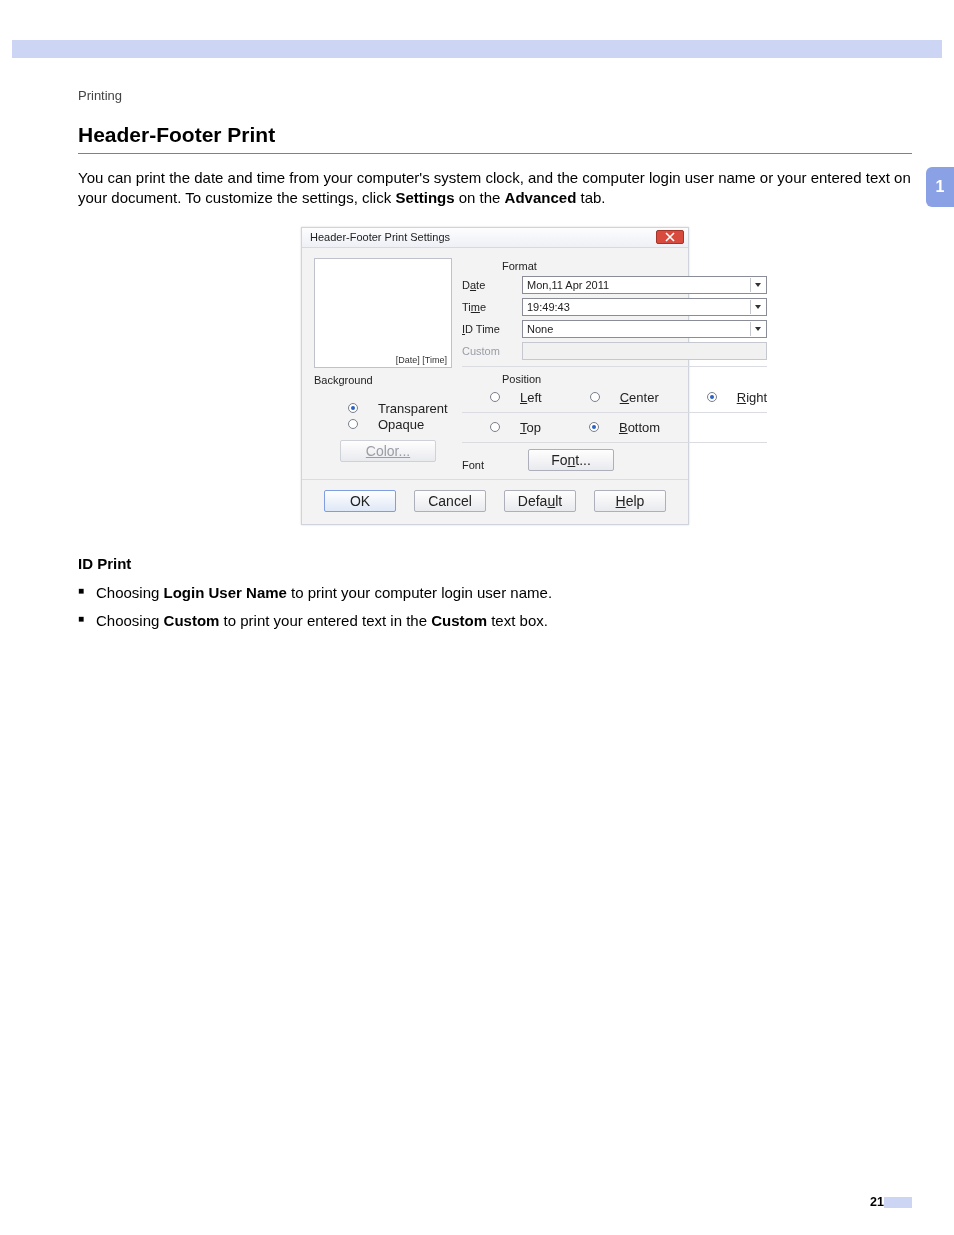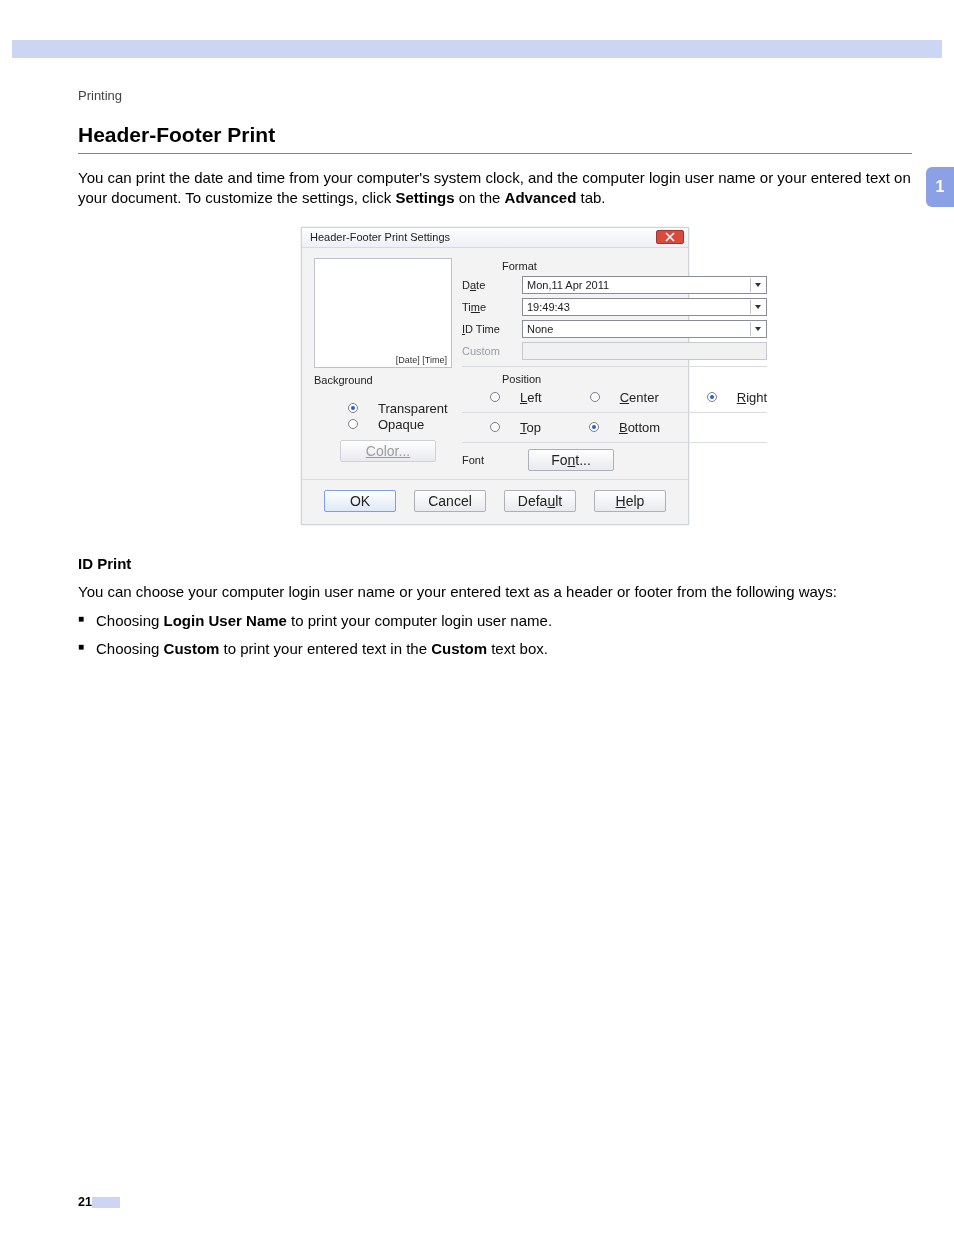--- a/index.html
+++ b/index.html
@@ -64,35 +64,35 @@
   .select { flex:1; height:18px; border:1px solid #8a8d97; background:#fff;
     display:flex; align-items:center; justify-content:space-between; padding:0 2px 0 4px; font-size:11px;text-align:right; }
   .select .arrow { width:14px; height:14px; border-left:1px solid #c5c7ce;
     display:flex; align-items:center; justify-content:center; color:#333; }
   .select .arrow svg { width:8px;height:8px; }
   .textin { flex:1; height:18px; border:1px solid #c6c8cf; background:#fff; }
   .textin.dis { background:#f1f1f1; }
   .pos-grid { display:flex; gap:20px; margin:3px 0 4px 0; }
   .pos-grid .radio-row { margin-left:0; }
   .hr-thin { border:none; border-top:1px solid #dadce2; margin:6px 0; }
-  .font-row { display:flex; align-items:center; gap:26px; margin-top:4px; }
+  .font-row { display:flex; align-items:flex-end; gap:26px; margin-top:4px; }
   .font-row .lbl { width:40px; }
   .font-btn { width:86px; }
   .dlg-buttons { display:flex; justify-content:center; gap:18px;
     border-top:1px solid #dadce2; background:#f3f3f3; padding:10px 0 12px; }
   .dlg-buttons .btn { width:72px; }
   .dlg-buttons .btn.ok { background:linear-gradient(#fefefe,#dfe8f7); border-color:#7f9de0; }
 
   .h2 { font-size: 15px; font-weight: bold; margin: 18px 0 10px 0; }
   .bullet-list { margin: 8px 0 0 0; padding: 0; list-style: none; }
   .bullet-list li { position: relative; padding-left: 18px; font-size: 15px; line-height: 1.5; margin-bottom: 6px; }
   .bullet-list li::before { content:"\25A0"; position:absolute; left:0; top:1px; font-size:10px; color:#000; }
 
   .footer { position:absolute; bottom:26px; left:0; right:0; padding:0 42px 0 78px;
-    display:flex; align-items:center; gap:0; font-size:12.5px; font-weight:bold; }
+    display:flex; justify-content:flex-end; align-items:center; gap:0; font-size:12.5px; font-weight:bold; }
   .footer .swatch { width:28px; height:11px; background:#ccd5f4; }
 </style>
 </head>
 <body>
 
 <div class="topbar"></div>
 <div class="purple-strip"></div>
 
 <div class="side-tab">1</div>
 
@@ -225,21 +225,20 @@
       <div class="dlg-buttons">
         <div class="btn ok">OK</div>
         <div class="btn">Cancel</div>
         <div class="btn"><span>Defa</span><span class="ul">u</span><span>lt</span></div>
         <div class="btn"><span class="ul">H</span><span>elp</span></div>
       </div>
     </div>
   </div>
 
   <div class="h2">ID Print</div>
-  <p class="para" style="margin-bottom:6px">You can choose your computer login user name or your entered text  as a header or footer from the following ways:</p>
 
   <ul class="bullet-list">
     <li>
       <span>Choosing </span><b>Login User Name</b><span> to print your computer login user name.</span>
     </li>
     <li>
       <span>Choosing </span><b>Custom</b><span> to print your entered text in the </span><b>Custom</b><span> text box.</span>
     </li>
   </ul>
 </div>

